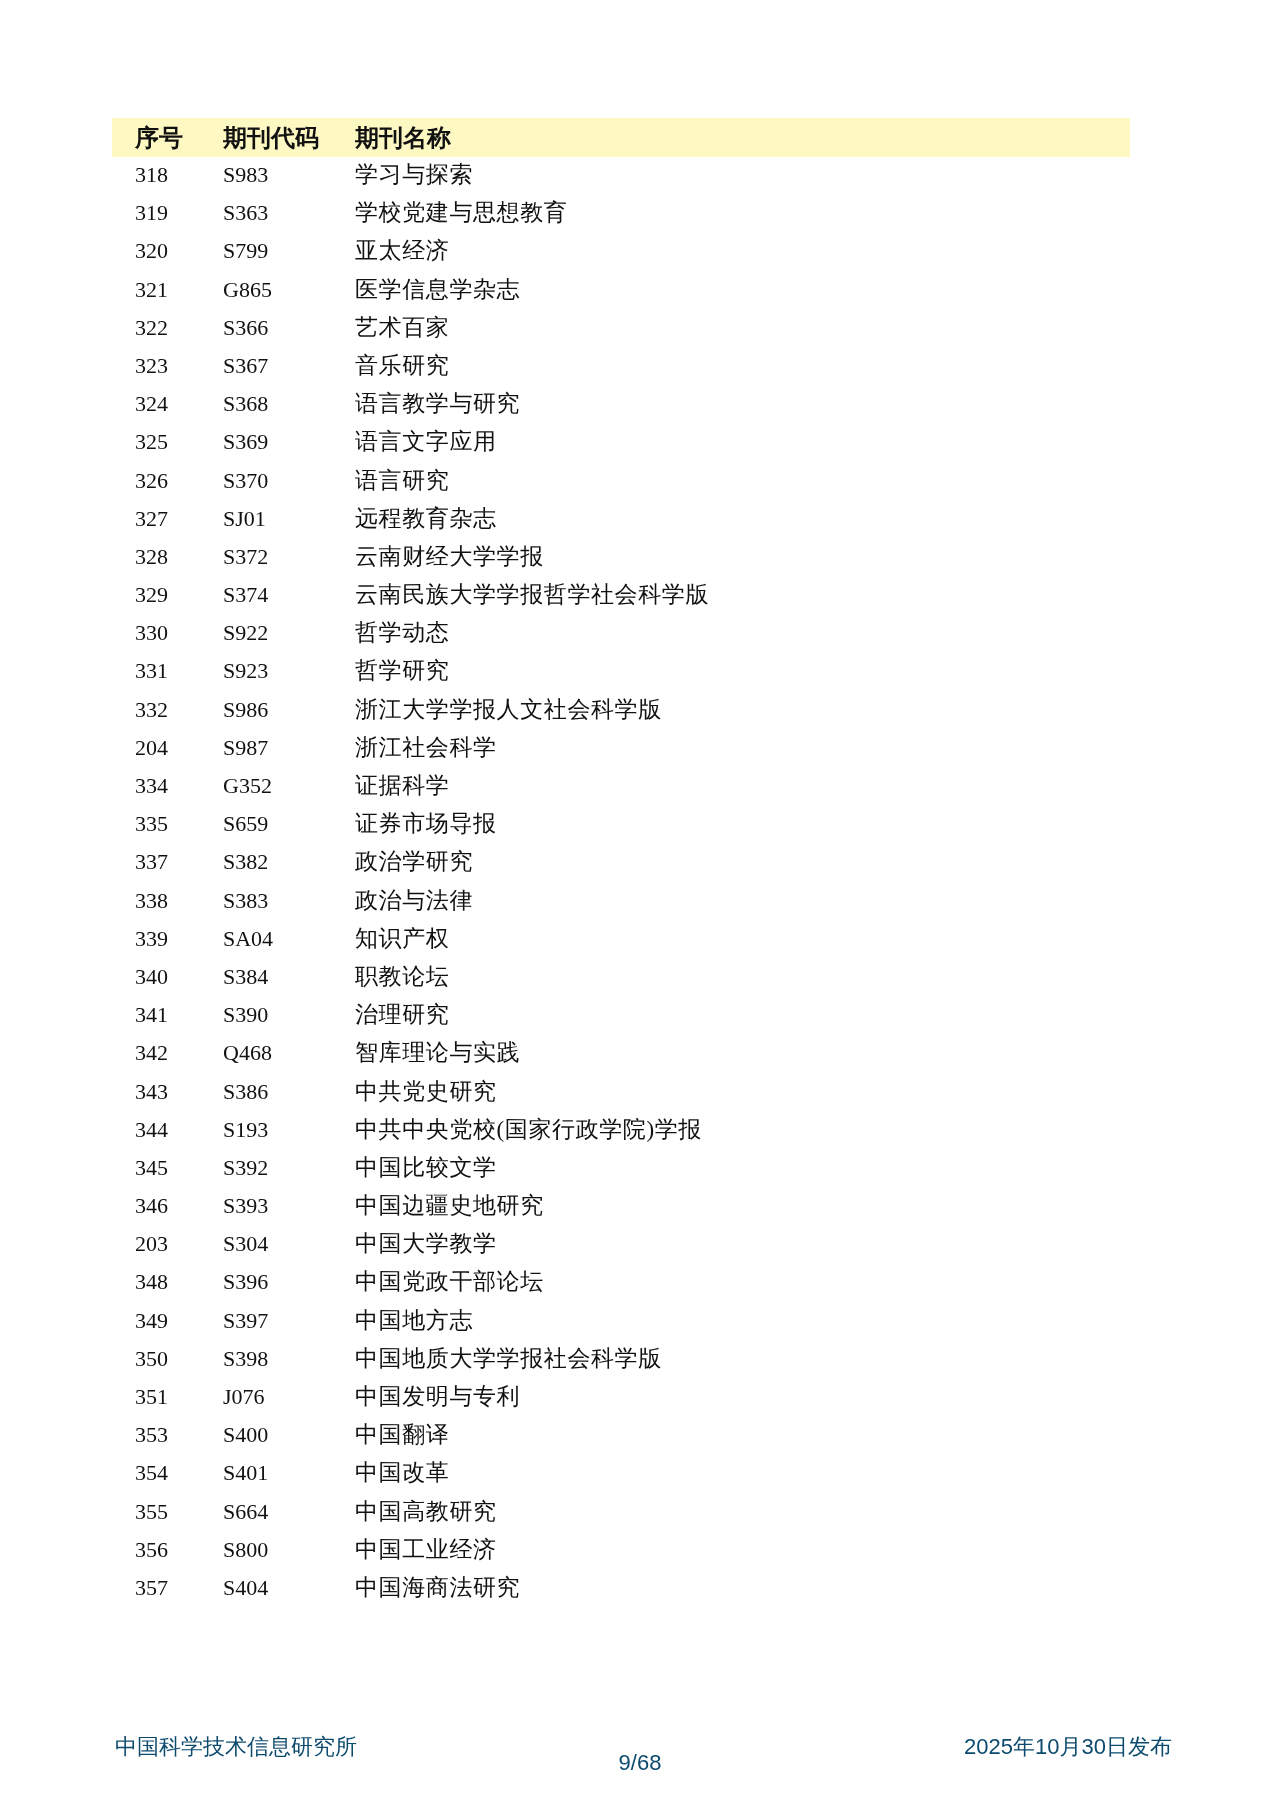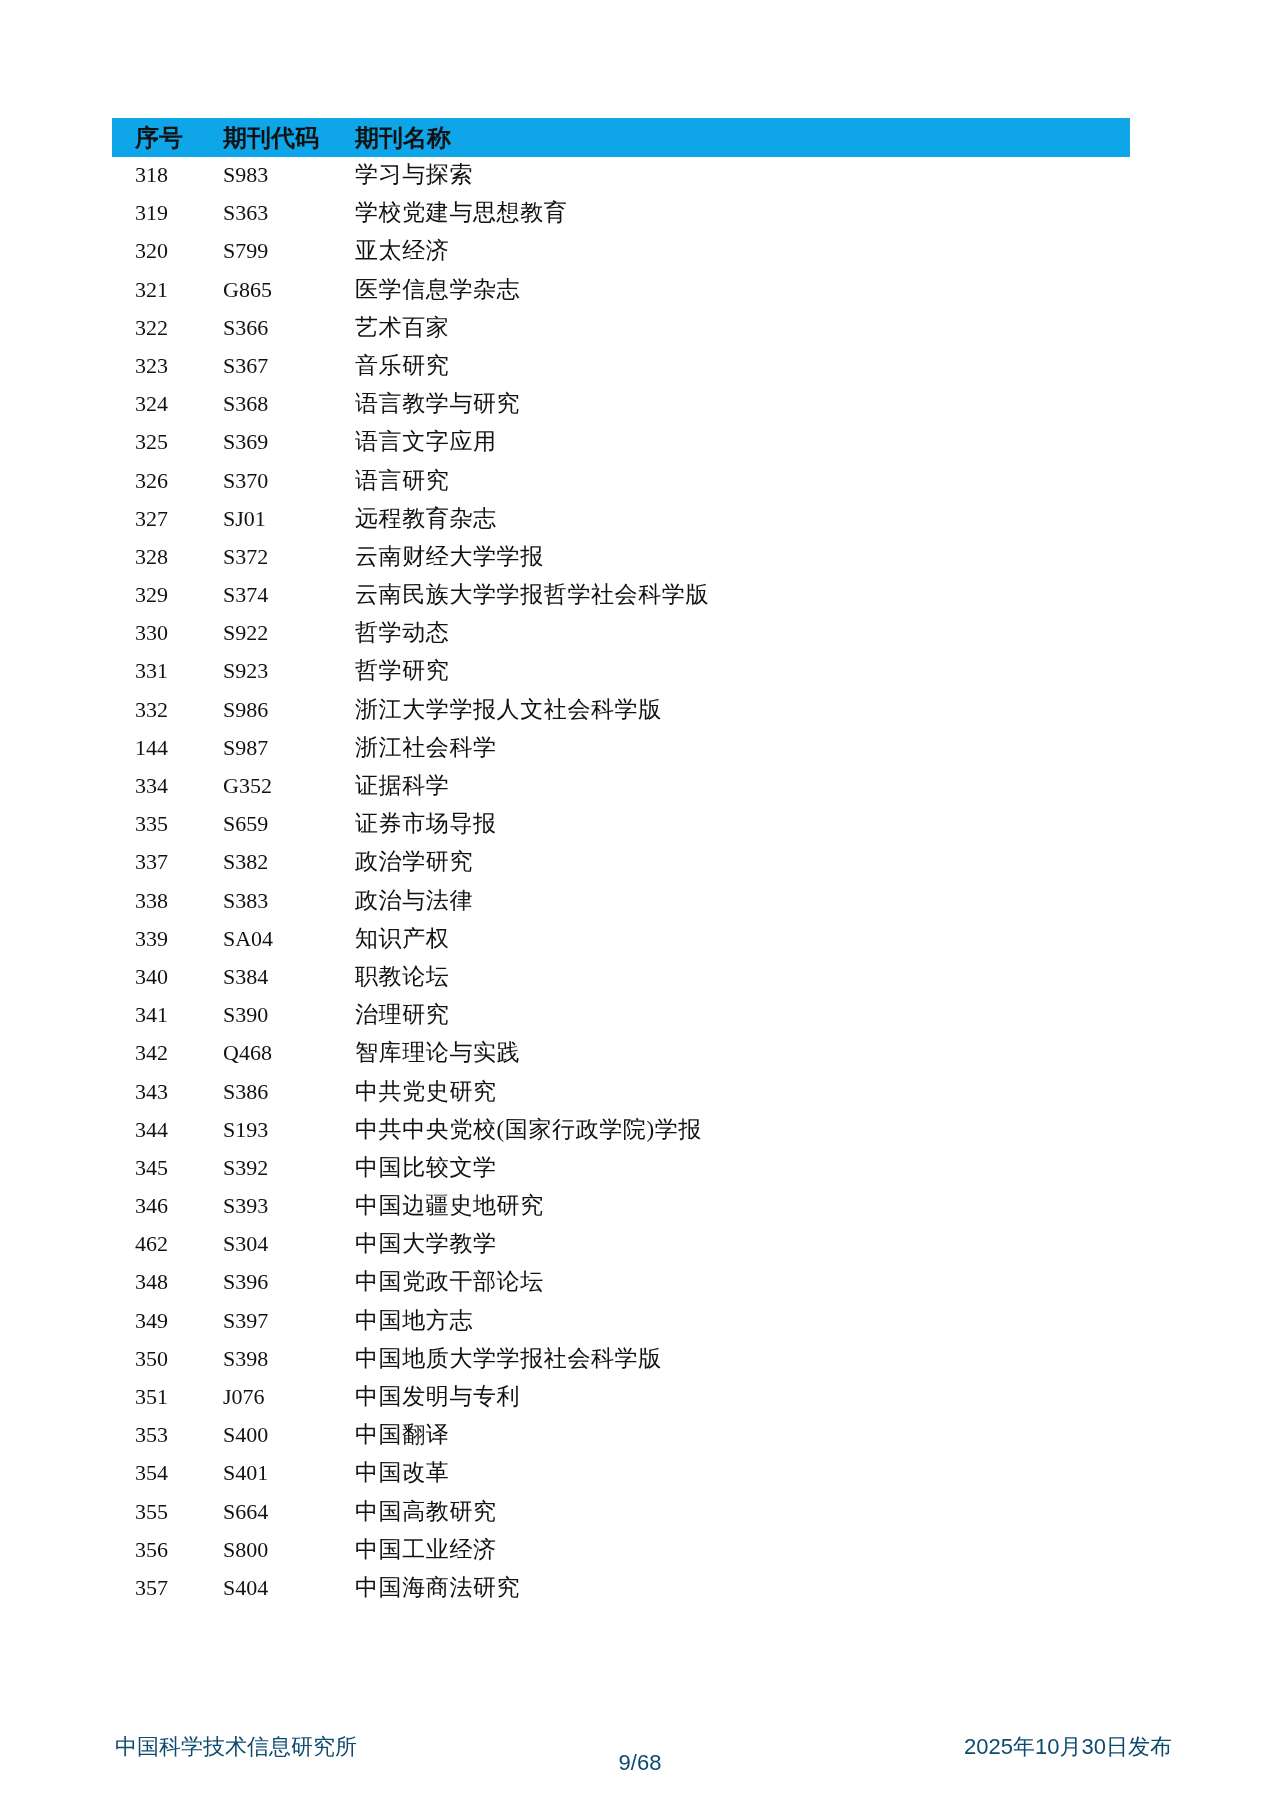--- a/index.html
+++ b/index.html
@@ -21,21 +21,21 @@
       height: 1810px;
       background: #ffffff;
     }
     
     .table-header {
       position: absolute;
       left: 112px;
       top: 118px;
       width: 1018px;
       height: 39px;
-      background: #0ea5e9;
+      background: #fef9c3;
     }
     .table-header .hcell {
       position: absolute;
       top: 0;
       height: 39px;
       line-height: 39px;
       font-family: "Liberation Sans", "DejaVu Sans", sans-serif;
       font-weight: bold;
       font-size: 24px;
       color: #111111;
@@ -200,21 +200,21 @@
         <span class="cell col-name">哲学研究</span>
       </div>
 
       <div class="row">
         <span class="cell col-seq">332</span>
         <span class="cell col-code">S986</span>
         <span class="cell col-name">浙江大学学报人文社会科学版</span>
       </div>
 
       <div class="row">
-        <span class="cell col-seq">144</span>
+        <span class="cell col-seq">204</span>
         <span class="cell col-code">S987</span>
         <span class="cell col-name">浙江社会科学</span>
       </div>
 
       <div class="row">
         <span class="cell col-seq">334</span>
         <span class="cell col-code">G352</span>
         <span class="cell col-name">证据科学</span>
       </div>
 
@@ -279,21 +279,21 @@
         <span class="cell col-name">中国比较文学</span>
       </div>
 
       <div class="row">
         <span class="cell col-seq">346</span>
         <span class="cell col-code">S393</span>
         <span class="cell col-name">中国边疆史地研究</span>
       </div>
 
       <div class="row">
-        <span class="cell col-seq">462</span>
+        <span class="cell col-seq">203</span>
         <span class="cell col-code">S304</span>
         <span class="cell col-name">中国大学教学</span>
       </div>
 
       <div class="row">
         <span class="cell col-seq">348</span>
         <span class="cell col-code">S396</span>
         <span class="cell col-name">中国党政干部论坛</span>
       </div>
 

